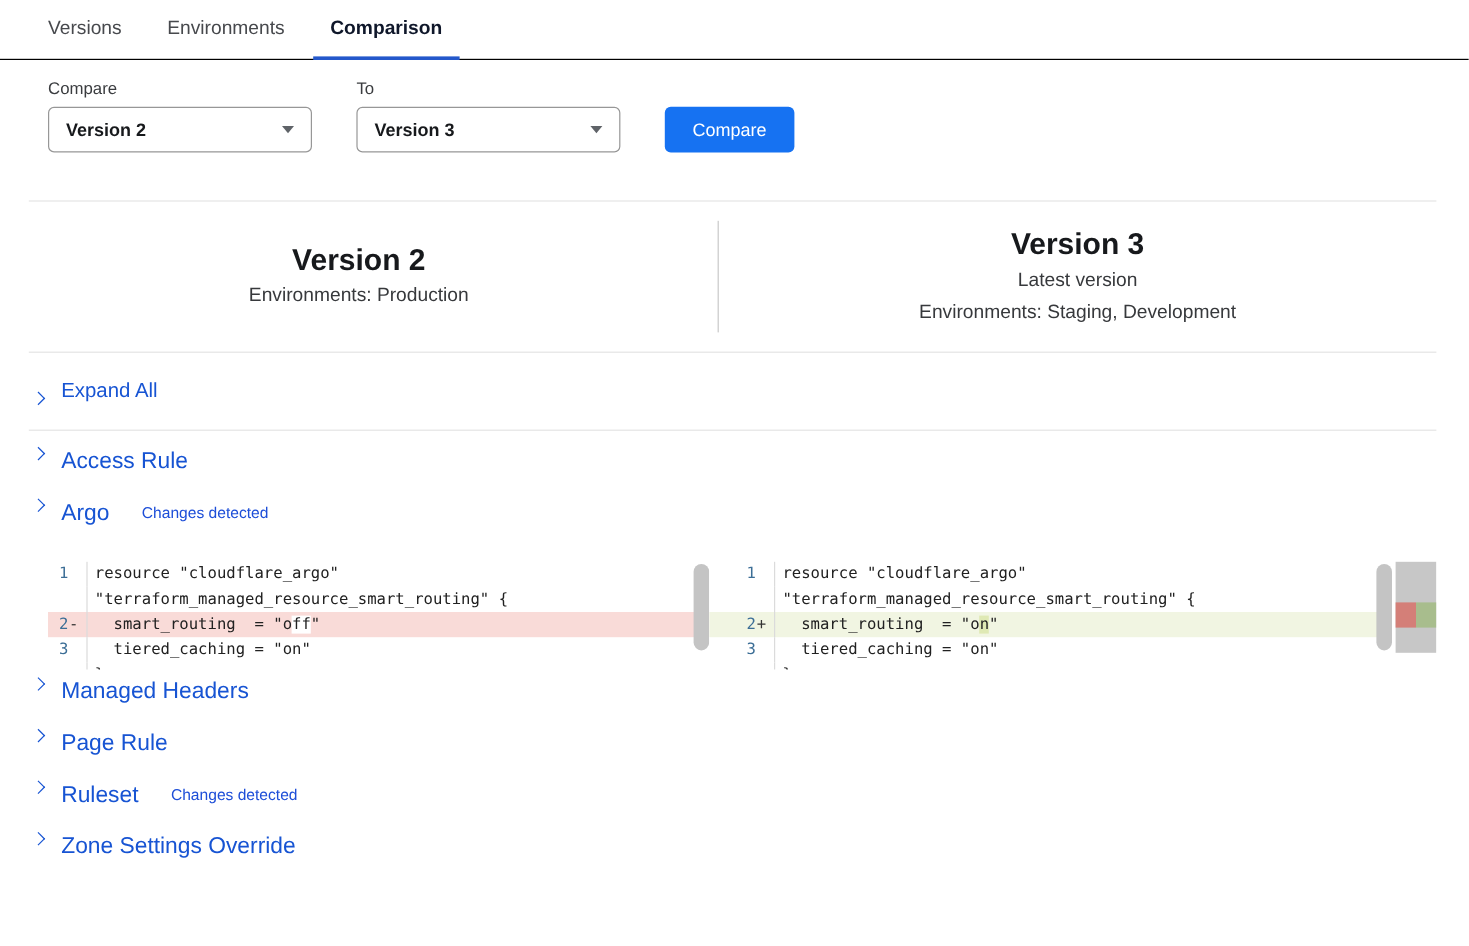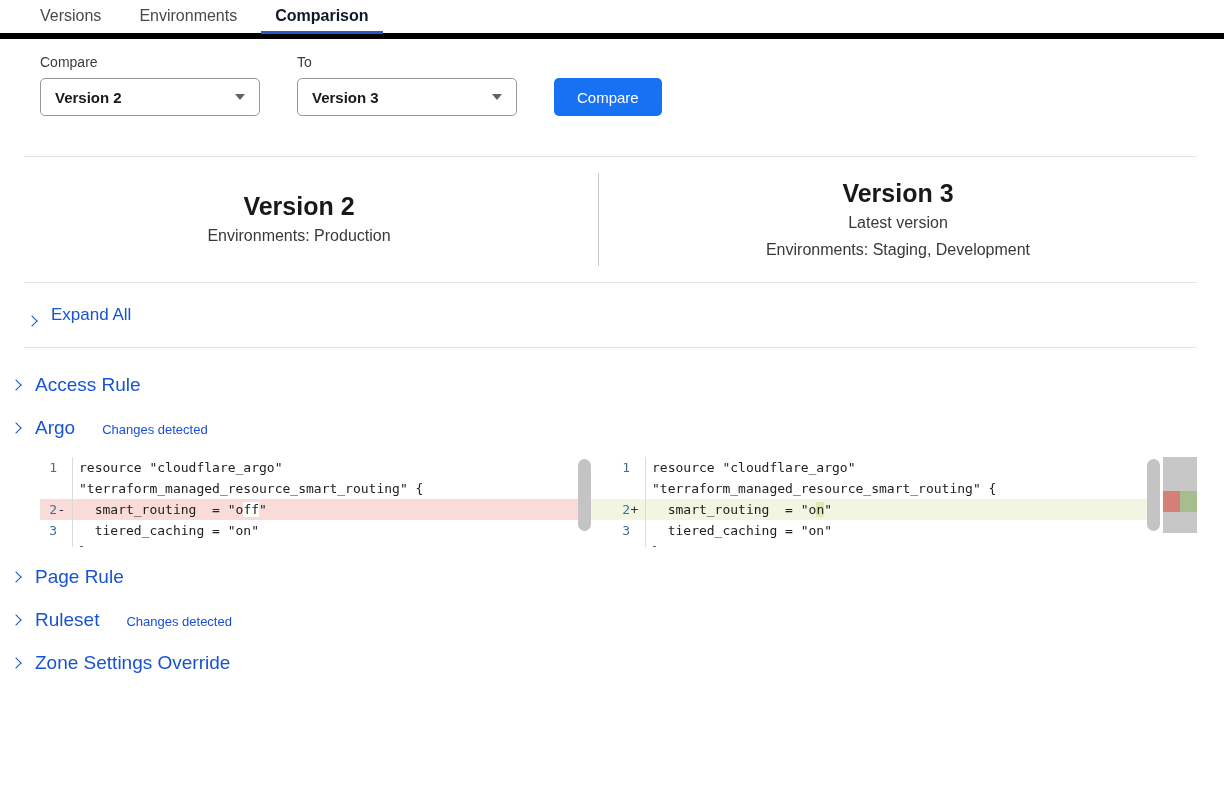--- a/index.html
+++ b/index.html
@@ -1,20 +1,20 @@
 <!DOCTYPE html>
 <html><head>
 <meta charset="utf-8">
 <style>
   * { margin:0; padding:0; box-sizing:border-box; }
   html,body { width:1224px; height:788px; background:#ffffff; overflow:hidden;
     font-family:"Liberation Sans", sans-serif; color:#202225; }
 
   
-  .tabbar { display:flex; align-items:stretch; height:39px; border-bottom:6px solid #000000; }
+  .tabbar { display:flex; align-items:stretch; height:50px; border-bottom:1px solid #000000; }
   .tab { display:flex; align-items:center; padding:0 14px; margin-bottom:-1px;
     font-size:16px; color:#47494d; border-bottom:3px solid transparent; cursor:pointer; }
   .tab:first-child { margin-left:26px; }
   .tab + .tab { margin-left:10px; }
   .tab.active { color:#0f172a; font-weight:bold; border-bottom-color:#2458cb; }
 
   
   .form-row { display:flex; align-items:flex-end; padding:15px 0 0 40px; }
   .form-group { width:220px; margin-right:37px; }
   .form-label { font-size:14px; color:#3a3c3f; margin-bottom:8px; }
@@ -39,21 +39,21 @@
   
   .expand-row { display:flex; align-items:flex-end; padding:22px 0 22px 28px; cursor:pointer; }
 
   .chev { width:8px; height:8px; border-top:1.7px solid #1754d3; border-right:1.7px solid #1754d3;
     transform:rotate(45deg); flex:0 0 auto; }
   .link-blue { color:#1754d3; }
 
   .expand-label { font-size:17px; margin-left:15px; }
 
   
-  .section-row { display:flex; align-items:center; height:43px; padding-left:12px; cursor:pointer; }
+  .section-row { display:flex; height:43px; padding-left:28px; cursor:pointer; }
   .section-list { padding-top:15px; }
   .section-label { font-size:19px; margin-left:15px; }
   .badge { font-size:13px; color:#1d4ed8; margin-left:27px; margin-top:3px; }
 
   
   .diff-wrap { display:flex; margin:8px 27px 8px 40px; height:90px; overflow:hidden; position:relative;
     font-family:"DejaVu Sans Mono", monospace; font-size:13px; color:#212121; }
   .editor { position:relative; overflow:hidden; }
   .editor-a { width:551px; }
   .editor-b { width:569px; }
@@ -221,20 +221,24 @@
     </div>
 
     <div class="ruler">
       <div class="ruler-track">
         <div class="ruler-mark rm-red"></div>
         <div class="ruler-mark rm-green"></div>
       </div>
     </div>
   </div>
 
+  <div class="section-row">
+    <span class="chev"></span>
+    <span class="section-label link-blue">Managed Headers</span>
+  </div>
 
   <div class="section-row">
     <span class="chev"></span>
     <span class="section-label link-blue">Page Rule</span>
   </div>
 
   <div class="section-row">
     <span class="chev"></span>
     <span class="section-label link-blue">Ruleset</span>
     <span class="badge">Changes detected</span>

